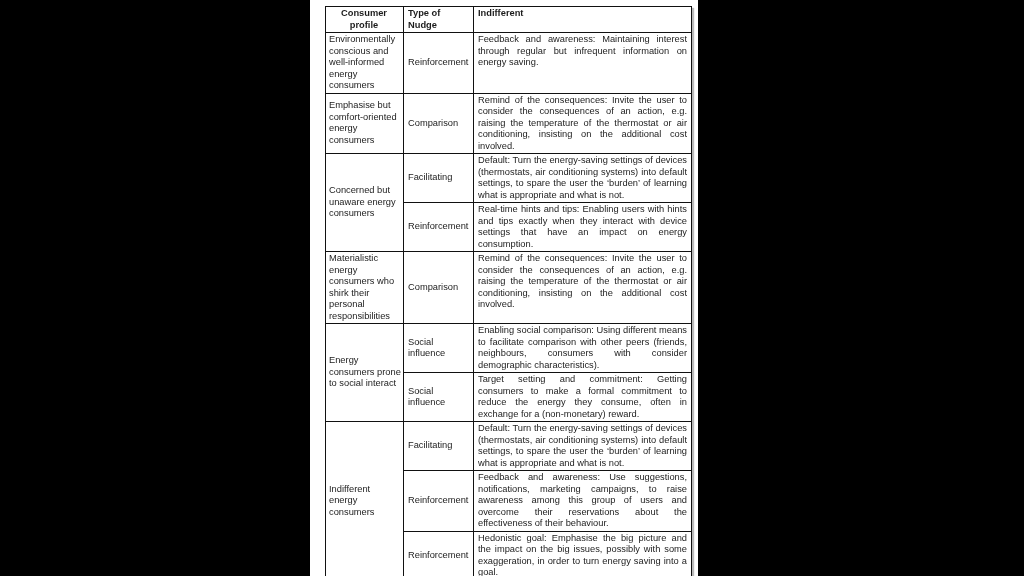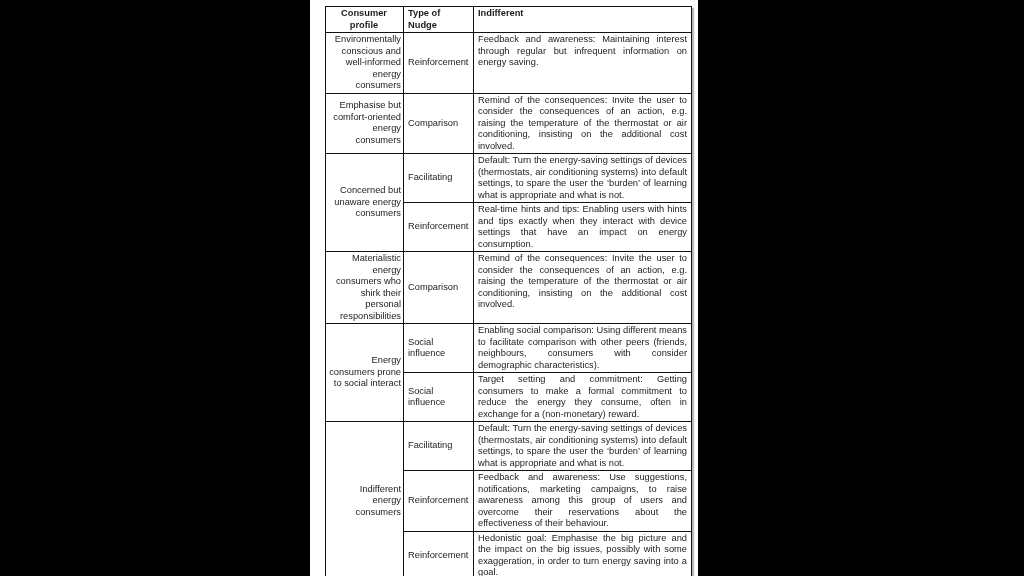--- a/index.html
+++ b/index.html
@@ -50,21 +50,21 @@
     vertical-align: top;
     font-weight: bold;
     padding-left: 3px;
   }
   th.h-nudge, th.h-desc {
     text-align: left;
     vertical-align: top;
     font-weight: bold;
   }
   td.profile {
-    text-align: right;
+    text-align: left;
     vertical-align: middle;
     padding-left: 3px;
     padding-right: 2px;
   }
   td.nudge {
     text-align: left;
     vertical-align: middle;
   }
   td.desc {
     text-align: justify;

